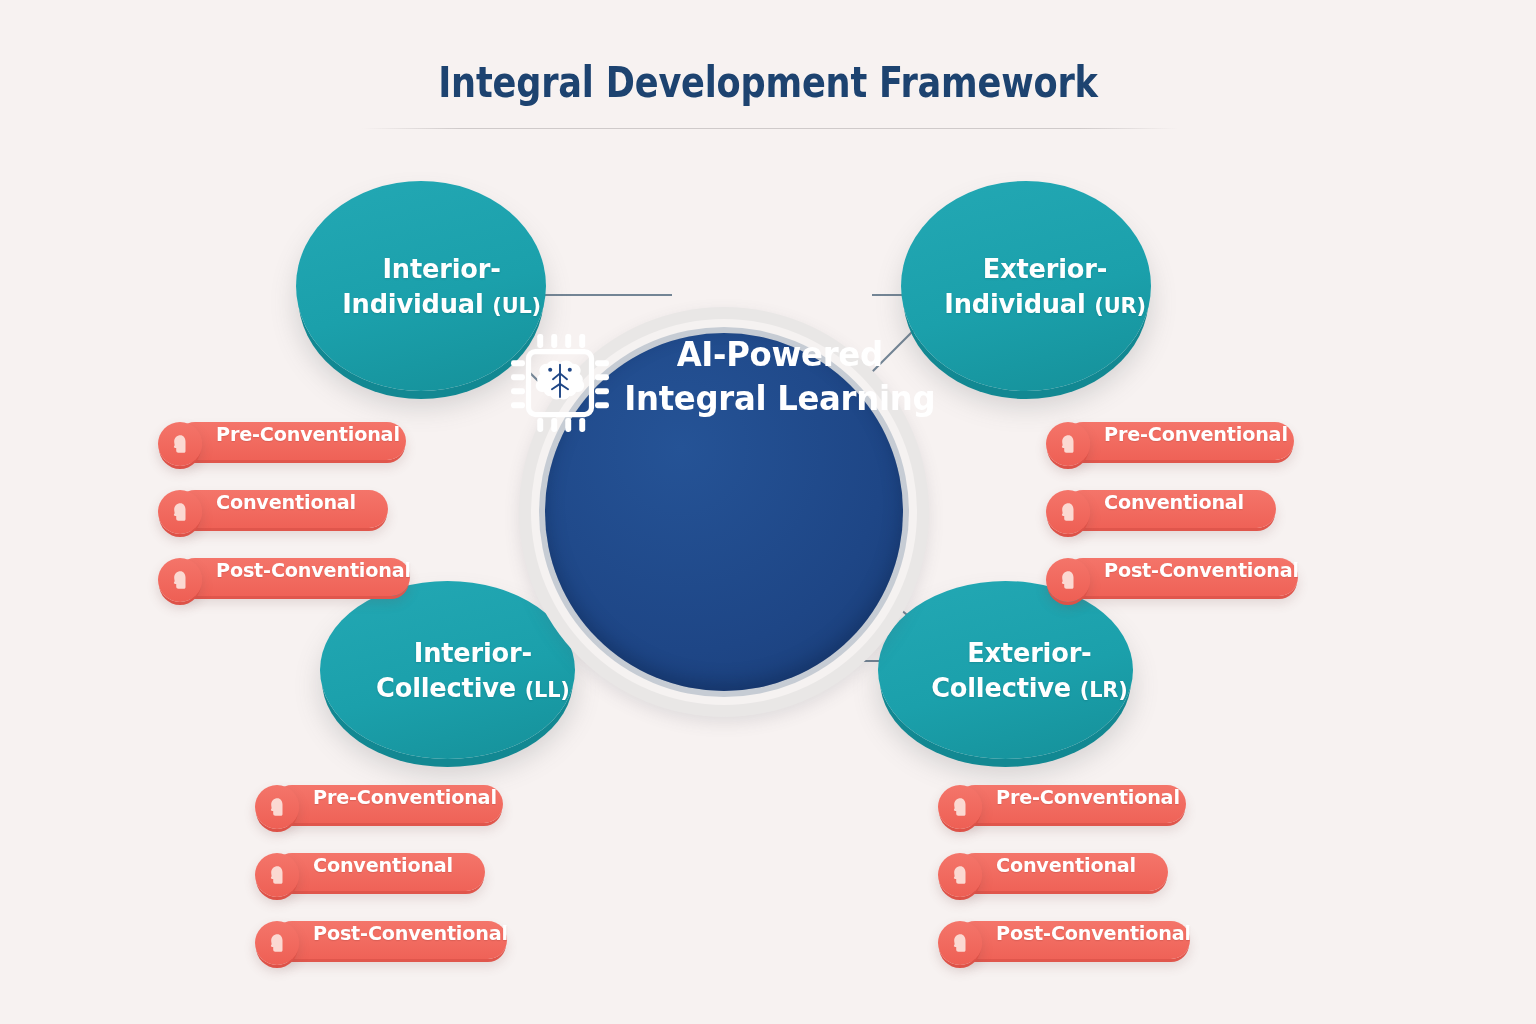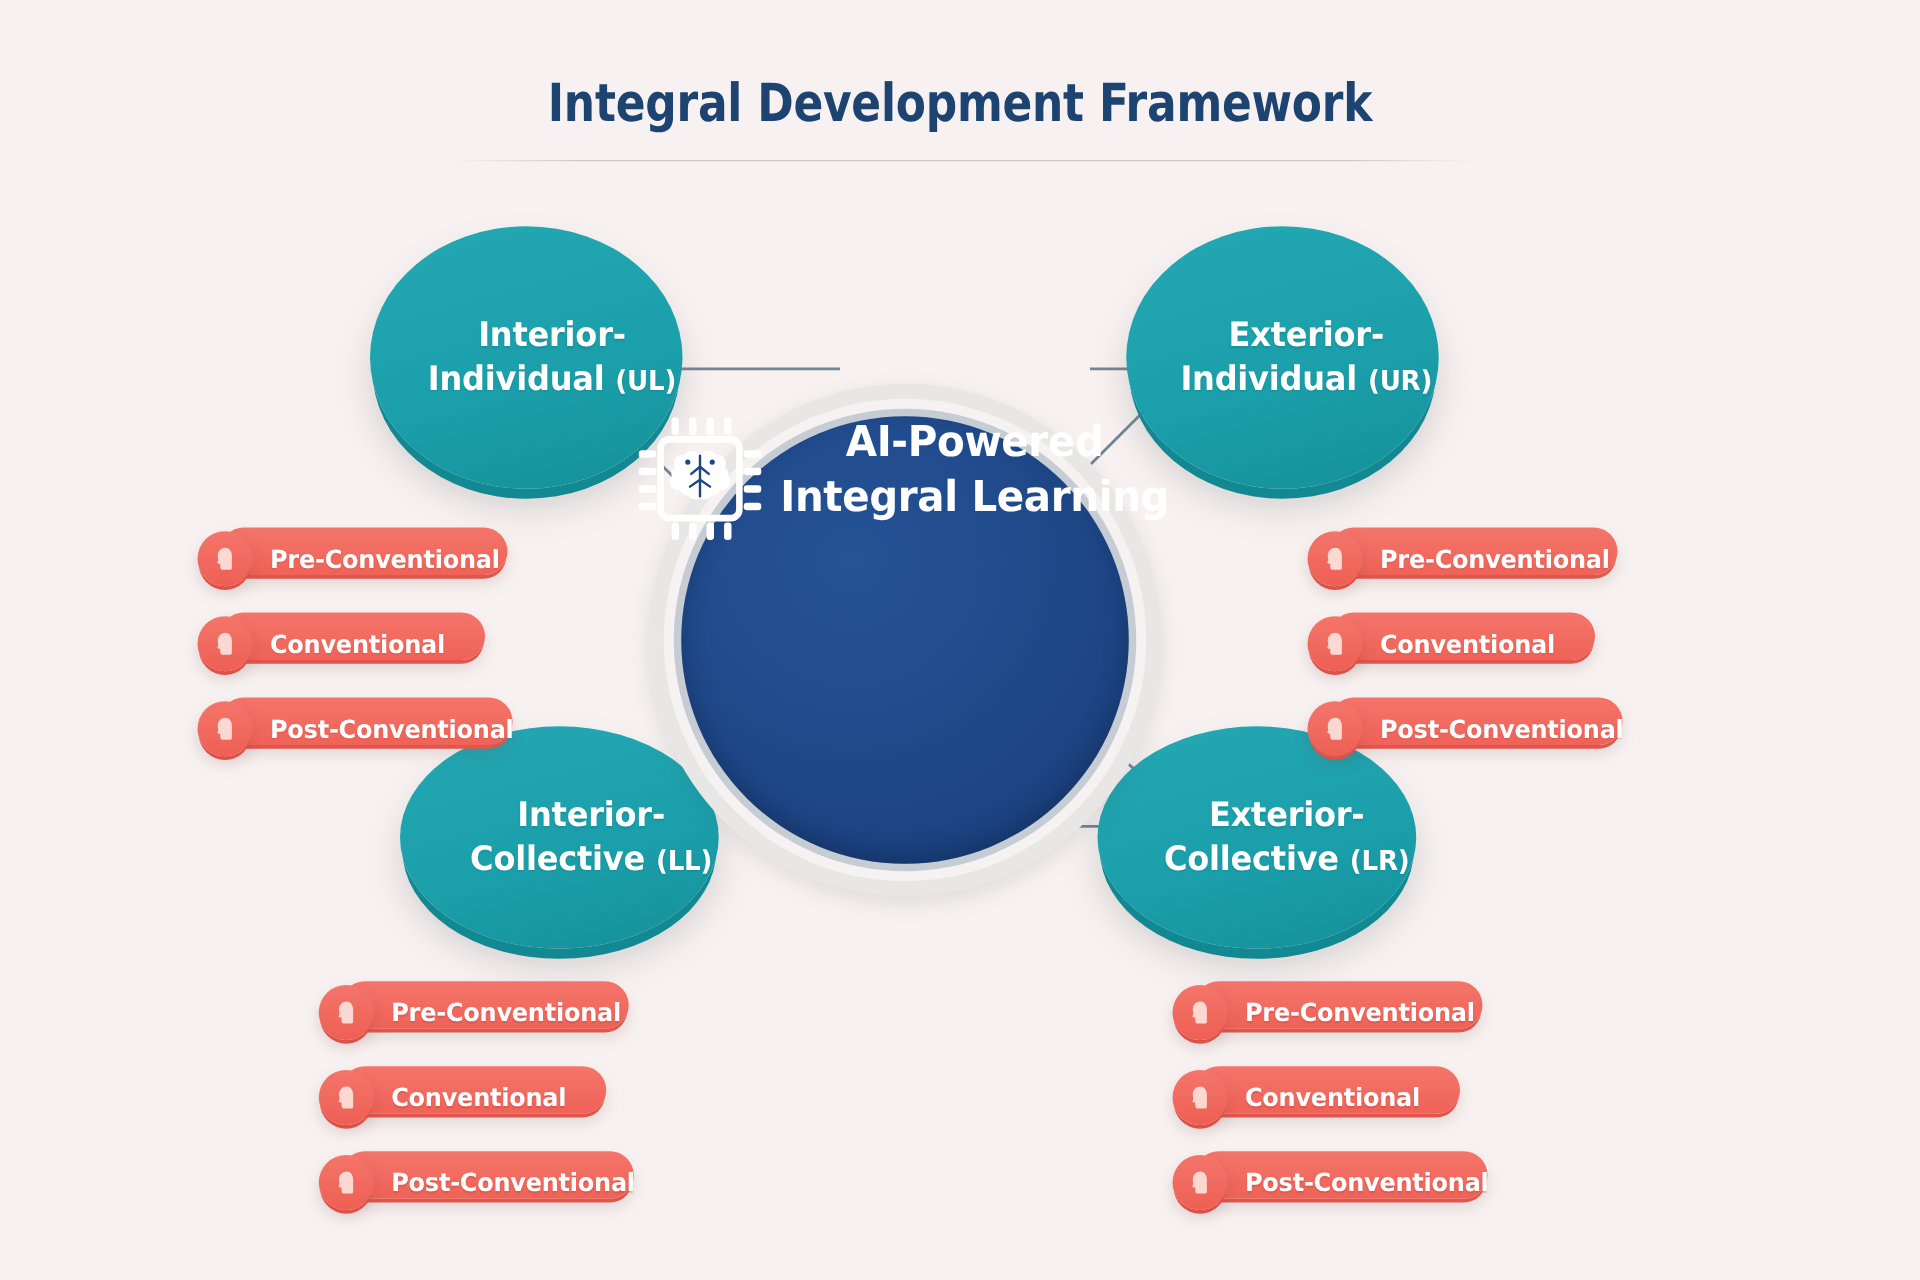--- a/index.html
+++ b/index.html
@@ -143,21 +143,21 @@
   #quad-ur { left: 901px; top: 181px; width: 250px; height: 210px; }
   #quad-ll { left: 320px; top: 581px; width: 255px; height: 178px; }
   #quad-lr { left: 878px; top: 581px; width: 255px; height: 178px; }
 
   
   .pill-group { position: absolute; }
   .pill {
     position: relative;
     height: 50px;
     display: flex;
-    align-items: center;
+    align-items: flex-start;
     margin-bottom: 18px;
   }
   .pill-bar {
     position: absolute;
     left: 18px;
     top: 0;
     height: 38px;
     border-radius: 19px;
     background: linear-gradient(180deg, #f4756a 0%, #ef6257 100%);
     box-shadow: 0 4px 0 -1px #e0564c, 0 7px 12px rgba(120,70,70,0.16);

